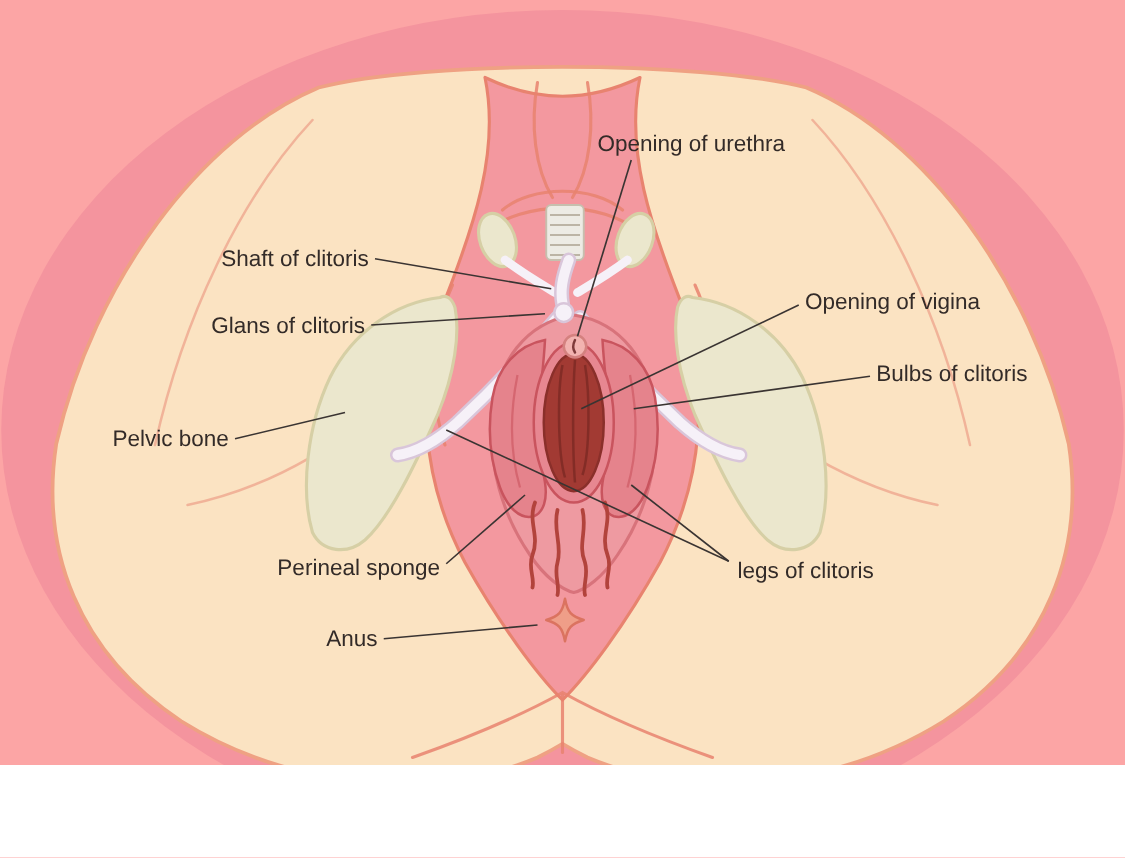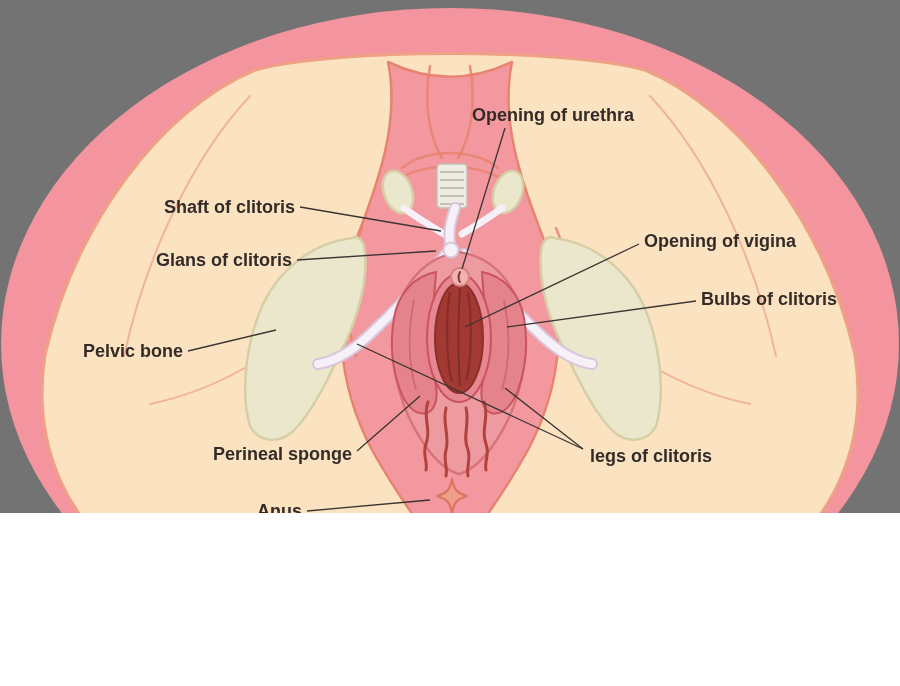--- a/index.html
+++ b/index.html
@@ -1,16 +1,16 @@
 <!DOCTYPE html>
 <html><head>
 <meta charset="utf-8">
 <style>
   html,body{margin:0;padding:0;background:#ffffff;}
-  .stage{position:relative;width:900px;height:513px;background:#737373;overflow:hidden;font-weight:bold;}
+  .stage{position:relative;width:900px;height:612px;background:#fca5a5;overflow:hidden;}
   svg{display:block;}
   .skin{stroke:#EFA183;stroke-width:3;stroke-linejoin:round;}
   .wedge{stroke:#E8836F;stroke-width:2.5;stroke-linejoin:round;}
   .fold{fill:none;stroke:#E8836F;stroke-width:2.5;stroke-linecap:round;opacity:.85;}
   .fold.light{opacity:.5;stroke-width:2;}
   .bone{stroke:#D6CFA5;stroke-width:2.5;stroke-linejoin:round;}
   .lig{stroke:#C6BFAE;stroke-width:1.5;}
   .hatch{stroke:#B9B1A0;stroke-width:1.5;}
   .tendon{fill:none;stroke:#F6F1F8;stroke-width:7;stroke-linecap:round;}
   .leg-under{fill:none;stroke:#D9C6DA;stroke-width:12;stroke-linecap:round;}

